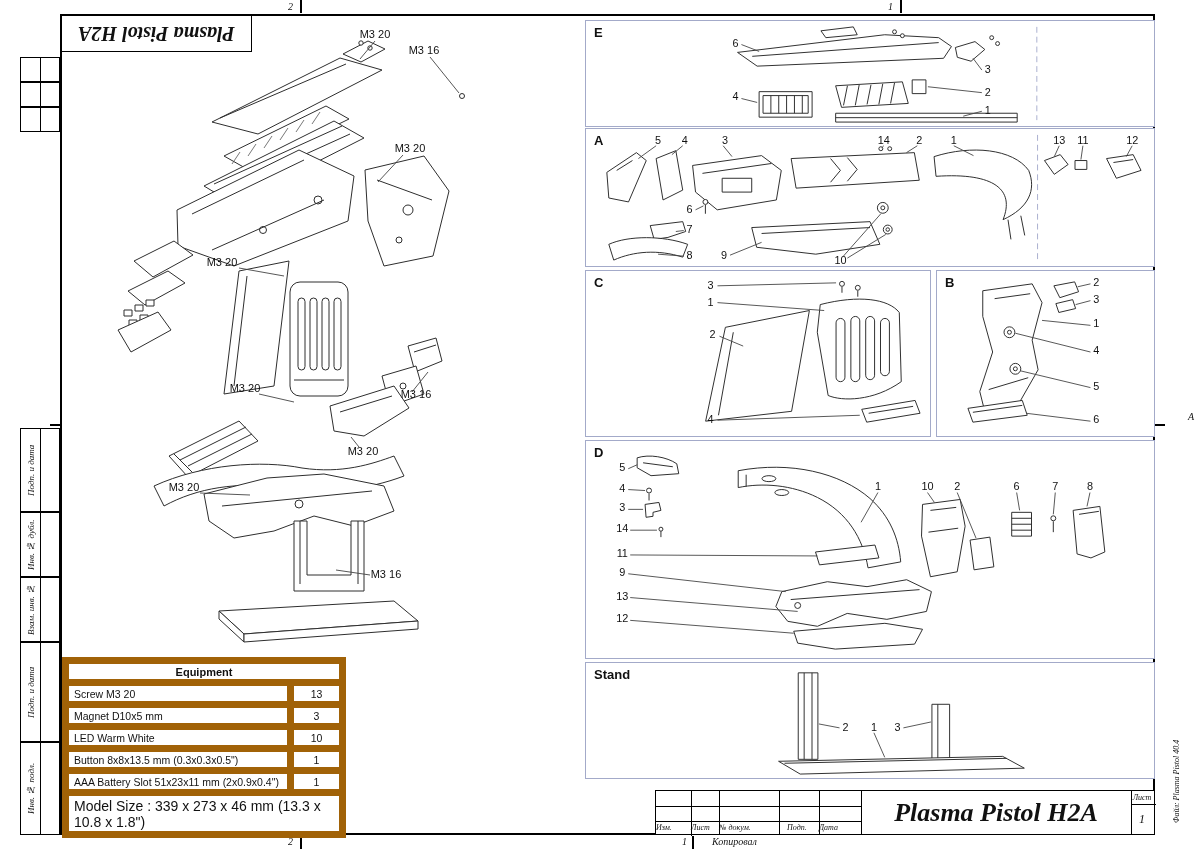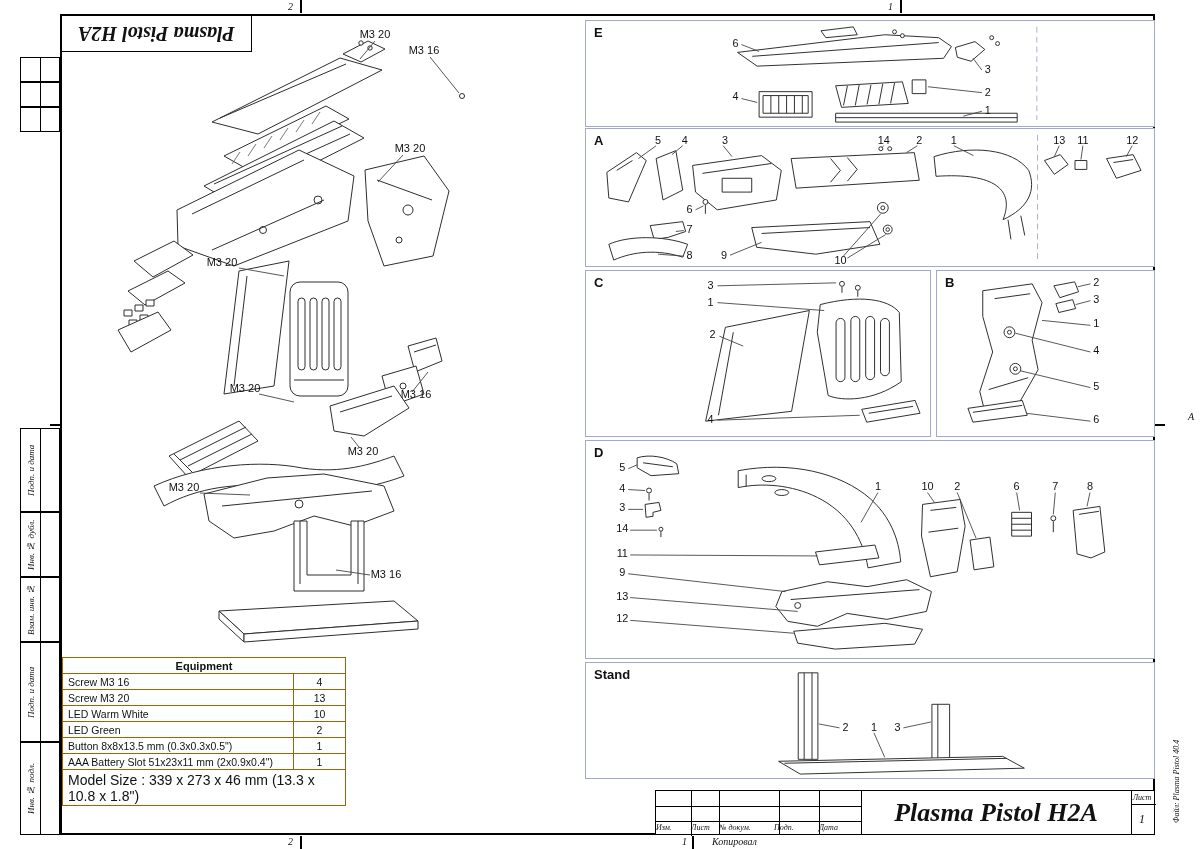--- a/index.html
+++ b/index.html
@@ -35,21 +35,21 @@
     { stroke:#2e2e2e; stroke-width:1; fill:#fff; stroke-linejoin:round; }
   svg.draw line, svg.draw polyline { stroke:#2e2e2e; stroke-width:1; fill:none; }
   svg.draw .hx { stroke:#555; stroke-width:0.8; }
   svg.draw .ld { stroke:#444; stroke-width:0.9; }
   svg.draw .cl { stroke:#aab0cf; stroke-width:1; stroke-dasharray:6 4; }
   svg.draw text { font-family:"Liberation Sans",sans-serif; font-size:11px; fill:#111; stroke:none; }
 
   
   table.equip { position:absolute; left:62px; top:657px; border-collapse:collapse;
                 width:284px; font-size:10.5px; background:#fff; }
-  table.equip th, table.equip td { border:1px solid #a16207; padding:1.5px 5px; height:15px; }
+  table.equip th, table.equip td { border:7px solid #a16207; padding:1.5px 5px; height:15px; }
   table.equip th { text-align:center; font-size:11px; }
   table.equip td.qt { width:52px; text-align:center; }
   table.equip td.ft { font-size:14px; }
 
   
   .tb { position:absolute; left:655px; top:790px; width:500px; height:45px;
         border:1.8px solid #000; background:#fff; }
   .tb .vl { position:absolute; top:0; bottom:0; width:0; border-left:1px solid #000; }
   .tb .vlh { border-left:1.6px solid #000; }
   .tb .hl { position:absolute; height:0; border-top:1px solid #000; }
@@ -488,34 +488,30 @@
   </div>
 
   <table class="equip">
     <thead>
       <tr>
         <th colspan="2">Equipment</th>
       </tr>
     </thead>
     <tbody>
       <tr>
-        <td class="nm">Screw M3 16</td>
-        <td class="qt">4</td>
-      </tr>
-      <tr>
         <td class="nm">Screw M3 20</td>
         <td class="qt">13</td>
       </tr>
       <tr>
+        <td class="nm">Magnet D10x5 mm</td>
+        <td class="qt">3</td>
+      </tr>
+      <tr>
         <td class="nm">LED Warm White</td>
         <td class="qt">10</td>
-      </tr>
-      <tr>
-        <td class="nm">LED Green</td>
-        <td class="qt">2</td>
       </tr>
       <tr>
         <td class="nm">Button 8x8x13.5 mm (0.3x0.3x0.5")</td>
         <td class="qt">1</td>
       </tr>
       <tr>
         <td class="nm">AAA Battery Slot 51x23x11 mm (2x0.9x0.4")</td>
         <td class="qt">1</td>
       </tr>
       <tr>
@@ -530,20 +526,20 @@
     <div class="vl" style="left:123px"></div>
     <div class="vl" style="left:163px"></div>
     <div class="vl vlh" style="left:205px"></div>
     <div class="vl vlh" style="left:475px"></div>
     <div class="hl" style="left:0;width:205px;top:15px"></div>
     <div class="hl" style="left:0;width:205px;top:30px"></div>
     <div class="hl" style="left:475px;width:25px;top:13px"></div>
     <div class="lbl" style="left:0;width:35px">Изм.</div>
     <div class="lbl" style="left:35px;width:28px">Лист</div>
     <div class="lbl" style="left:63px;width:60px">№ докум.</div>
-    <div class="lbl" style="left:118px;width:40px">Подп.</div>
+    <div class="lbl" style="left:131px;width:40px">Подп.</div>
     <div class="lbl" style="left:163px;width:42px">Дата</div>
     <div class="tb-title">Plasma Pistol H2A</div>
     <div class="tb-sheet-label">Лист</div>
     <div class="tb-sheet-num">1</div>
   </div>
 
 </div>
 
 </body></html>

